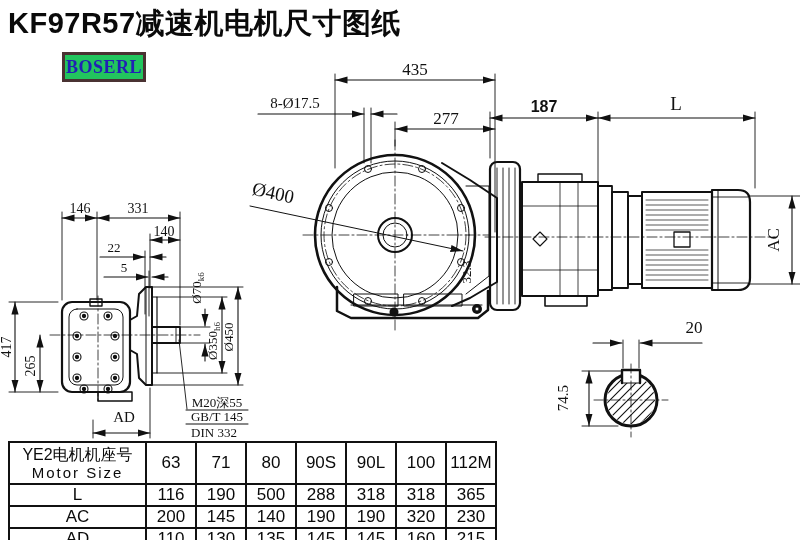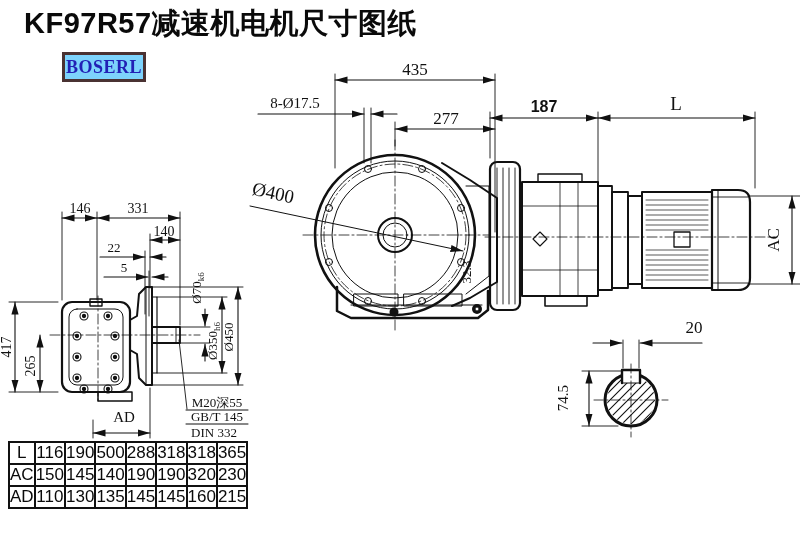--- a/index.html
+++ b/index.html
@@ -1,18 +1,18 @@
 <!DOCTYPE html>
 <html><head>
 <meta charset="utf-8">
 <style>
   html,body{margin:0;padding:0;background:#fff;}
   body{width:800px;height:540px;position:relative;font-family:"Liberation Sans",sans-serif;color:#111;overflow:hidden;}
-  .page-title{position:absolute;left:24px;top:4px;font-size:29px;font-weight:bold;color:#0a0a0a;letter-spacing:0.5px;}
-  .logo-box{position:absolute;left:62px;top:52px;width:78px;height:24px;border:3px solid #4a3232;background:#7dd3fc;
+  .page-title{position:absolute;left:8px;top:4px;font-size:29px;font-weight:bold;color:#0a0a0a;letter-spacing:0.5px;}
+  .logo-box{position:absolute;left:62px;top:52px;width:78px;height:24px;border:3px solid #4a3232;background:#22c55e;
             display:flex;align-items:center;justify-content:center;}
   .logo-text{font-family:"Liberation Serif",serif;font-size:18px;font-weight:bold;color:#2220b5;letter-spacing:0.5px;}
   svg text{fill:#111;}
   .dim{font-family:"Liberation Serif",serif;font-size:15px;}
   .dim13{font-family:"Liberation Serif",serif;font-size:13px;}
   .dim14{font-family:"Liberation Serif",serif;font-size:14px;}
   .dim17{font-family:"Liberation Serif",serif;font-size:17px;}
   .dim19{font-family:"Liberation Serif",serif;font-size:19px;}
   .dimb{font-family:"Liberation Sans",sans-serif;font-size:16px;font-weight:bold;}
   .sub{font-size:9px;}
@@ -279,33 +279,46 @@
     <line x1="582" y1="371" x2="621" y2="371" stroke-width="0.9"></line>
     <line x1="582" y1="426" x2="618" y2="426" stroke-width="0.9"></line>
     <line x1="589" y1="371" x2="589" y2="426" stroke-width="1.1" marker-start="url(#ms)" marker-end="url(#m)"></line>
   </g>
   <text class="dim17" x="694" y="333" text-anchor="middle">20</text>
   <text class="dim" x="568" y="398" text-anchor="middle" transform="rotate(-90 568 398)">74.5</text>
 </svg>
 
 <table class="spec-table">
   <tbody>
+      <tr>
+    <td class="lblcol hd">
+      <div class="hd-cn">YE2电机机座号</div>
+      <div class="hd-en">Motor Size</div>
+    </td>
+    <td class="ncol hd">63</td>
+    <td class="ncol hd">71</td>
+    <td class="ncol hd">80</td>
+    <td class="ncol hd">90S</td>
+    <td class="ncol hd">90L</td>
+    <td class="ncol hd">100</td>
+    <td class="ncol hd">112M</td>
+  </tr>
   <tr>
     <td>L</td>
     <td>116</td>
     <td>190</td>
     <td>500</td>
     <td>288</td>
     <td>318</td>
     <td>318</td>
     <td>365</td>
   </tr>
   <tr>
     <td>AC</td>
-    <td>150</td>
+    <td>200</td>
     <td>145</td>
     <td>140</td>
     <td>190</td>
     <td>190</td>
     <td>320</td>
     <td>230</td>
   </tr>
   <tr>
     <td>AD</td>
     <td>110</td>

